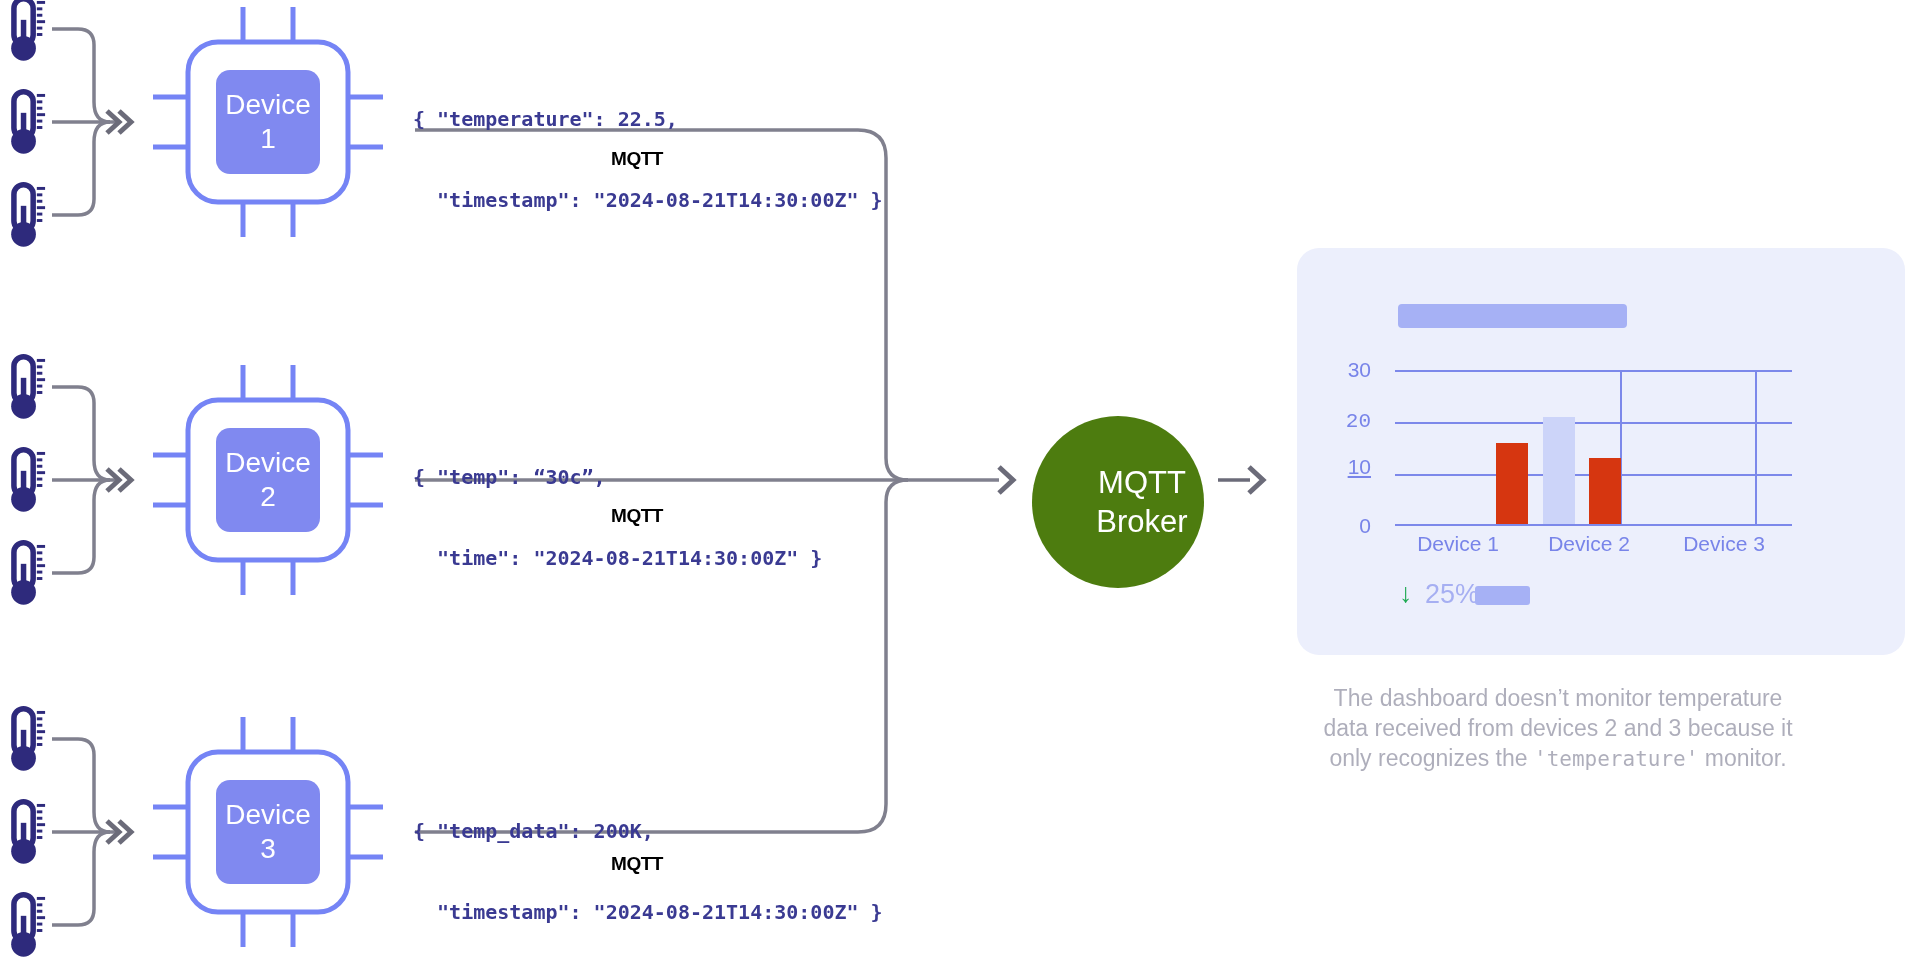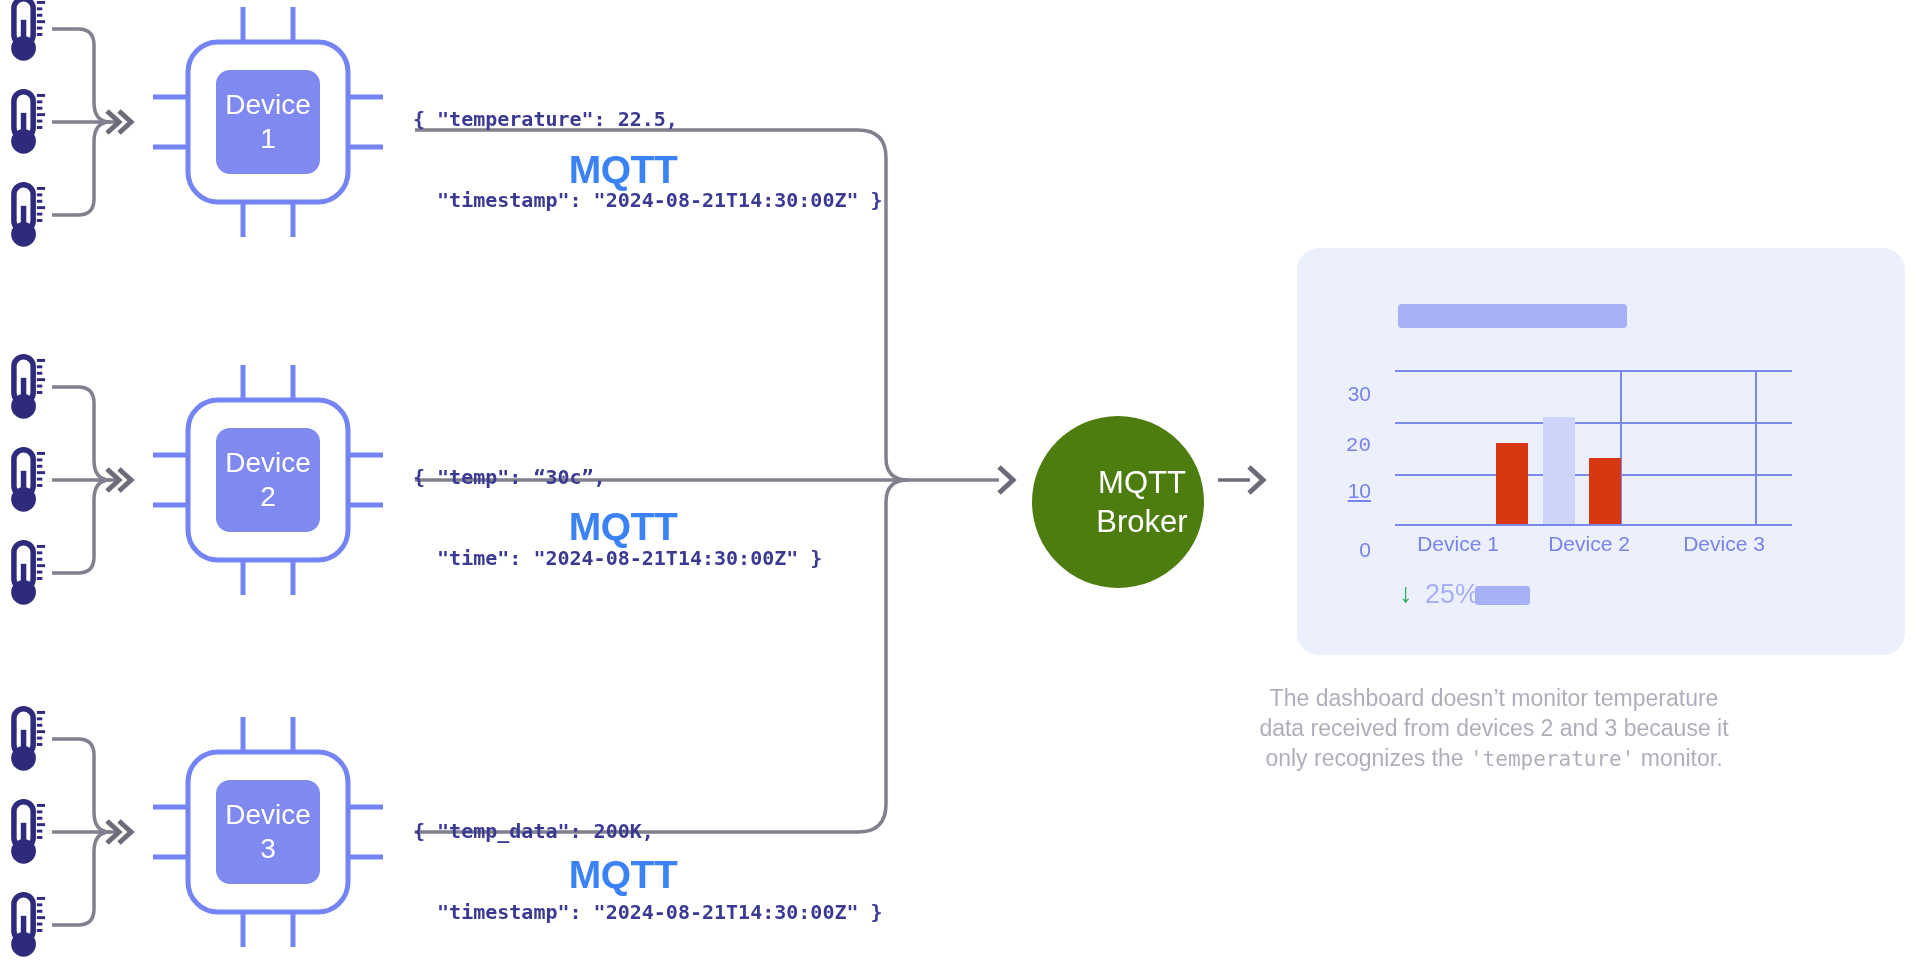--- a/index.html
+++ b/index.html
@@ -15,45 +15,45 @@
   .chip-label{position:absolute;left:65px;top:63px;width:100px;height:104px;
               display:flex;align-items:center;justify-content:center;text-align:center;
               color:#ffffff;font-size:28px;line-height:34px;font-weight:400;}
 
   
   .payload{position:absolute;left:413px;white-space:pre;
            font-family:"DejaVu Sans Mono", monospace;font-size:20px;line-height:27px;
            font-weight:700;color:#3a3a92;}
 
   
-  .proto{position:absolute;left:503px;width:240px;text-align:center;
-         font-size:39px;font-weight:700;letter-spacing:-0.5px;color:#3b82f6;}
+  .proto{position:absolute;left:517px;width:240px;text-align:center;
+         font-size:19px;font-weight:700;letter-spacing:-0.5px;color:#000000;}
 
   
   .broker{position:absolute;left:1032px;top:416px;width:172px;height:172px;border-radius:50%;
           background:#4d7c0f;display:flex;align-items:center;justify-content:flex-end;}
   .broker-label{width:124px;text-align:center;color:#ffffff;font-size:31px;line-height:39px;font-weight:400;}
 
   
   .card{position:absolute;left:1297px;top:248px;width:608px;height:407px;border-radius:22px;
         background:#eceffc;}
   .title-bar{position:absolute;left:101px;top:56px;width:229px;height:24px;border-radius:4px;background:#a6b1f5;}
   .plot{position:absolute;left:98px;top:122px;width:397px;height:156px;}
   .gl{position:absolute;left:0;width:397px;height:2px;background:#7c88ea;}
   .gv{position:absolute;top:0;width:2px;height:156px;background:#7c88ea;}
   .bar{position:absolute;bottom:0;width:32px;}
   .ytick{position:absolute;left:28px;width:46px;text-align:right;
-         font-size:21px;color:#7884e9;margin-top:24px;}
+         font-size:21px;color:#7884e9;}
   .cat{position:absolute;width:140px;top:284px;text-align:center;font-size:21px;color:#7884e9;}
   .trend-arrow{position:absolute;left:102px;top:330px;font-size:27px;font-weight:700;color:#1faa53;}
   .trend-value{position:absolute;left:128px;top:331px;font-size:27px;color:#a6aff2;}
   .trend-pill{position:absolute;left:178px;top:338px;width:55px;height:19px;border-radius:3px;background:#a6b1f5;}
 
   
-  .caption{position:absolute;left:1234px;top:683px;width:520px;text-align:center;
+  .caption{position:absolute;left:1298px;top:683px;width:520px;text-align:center;
            font-size:23px;line-height:30px;color:rgba(62,62,94,0.42);}
   .caption .mono{font-family:"DejaVu Sans Mono", monospace;font-size:21px;}
 </style>
 </head>
 <body>
 
 <div class="stage">
 
   <svg id="wires" width="1920" height="964" viewBox="0 0 1920 964">
     <defs>

